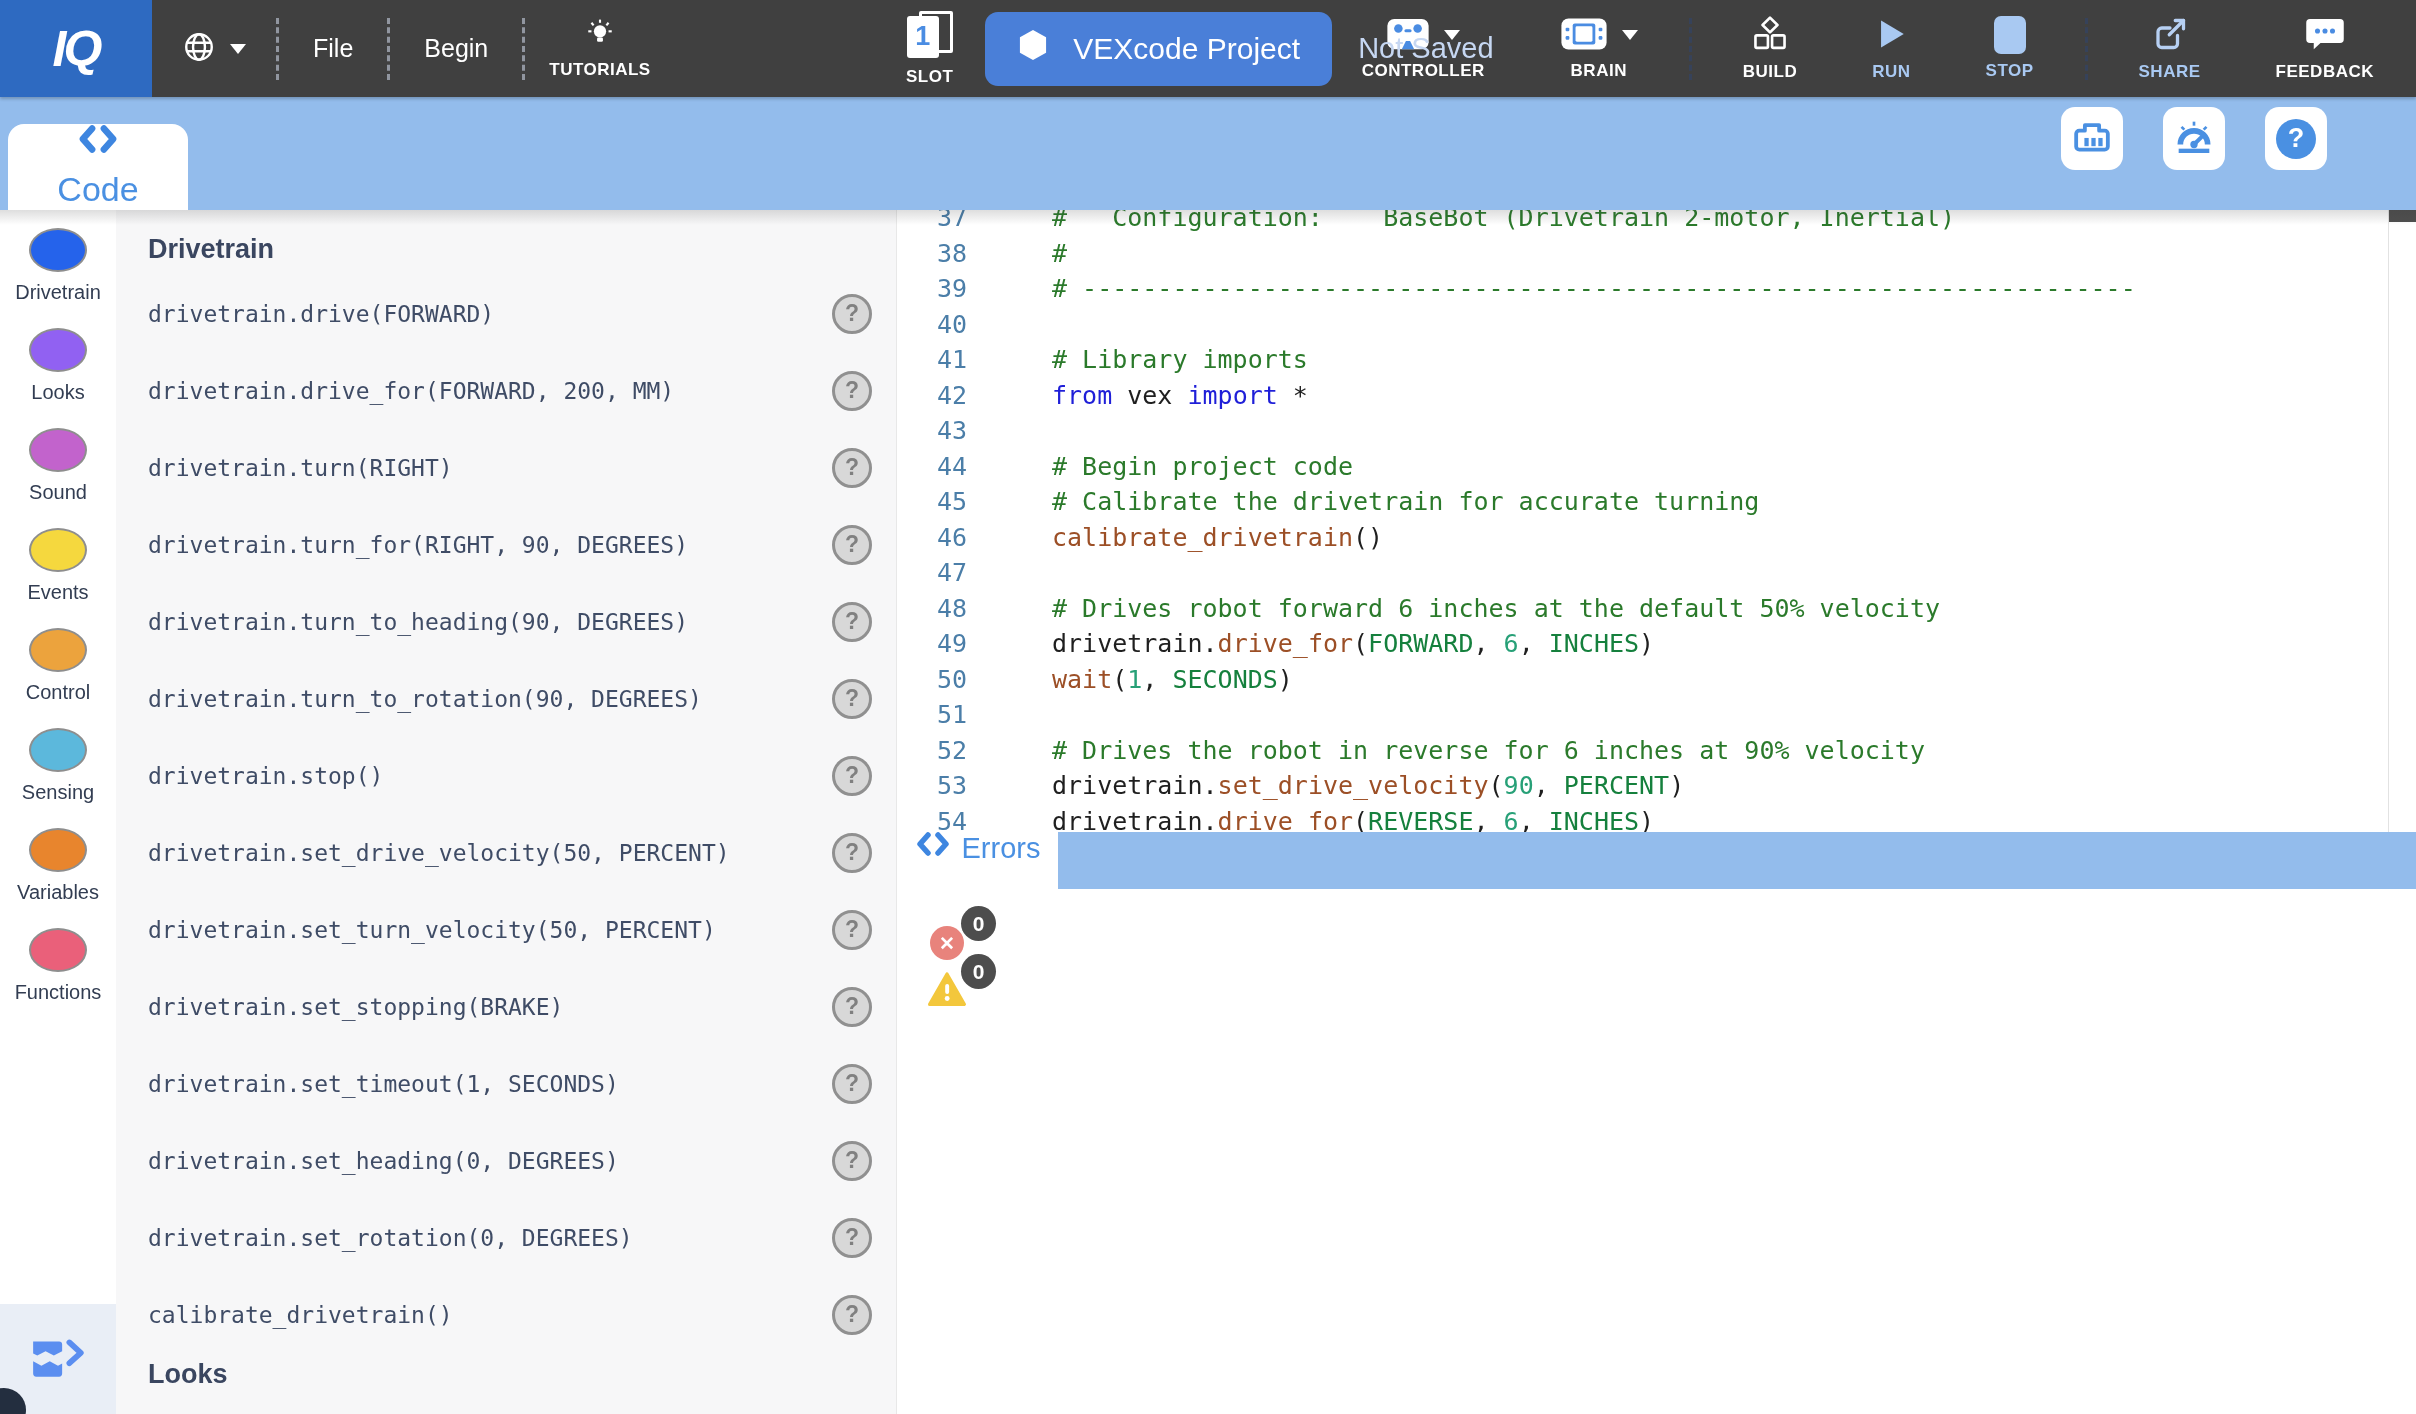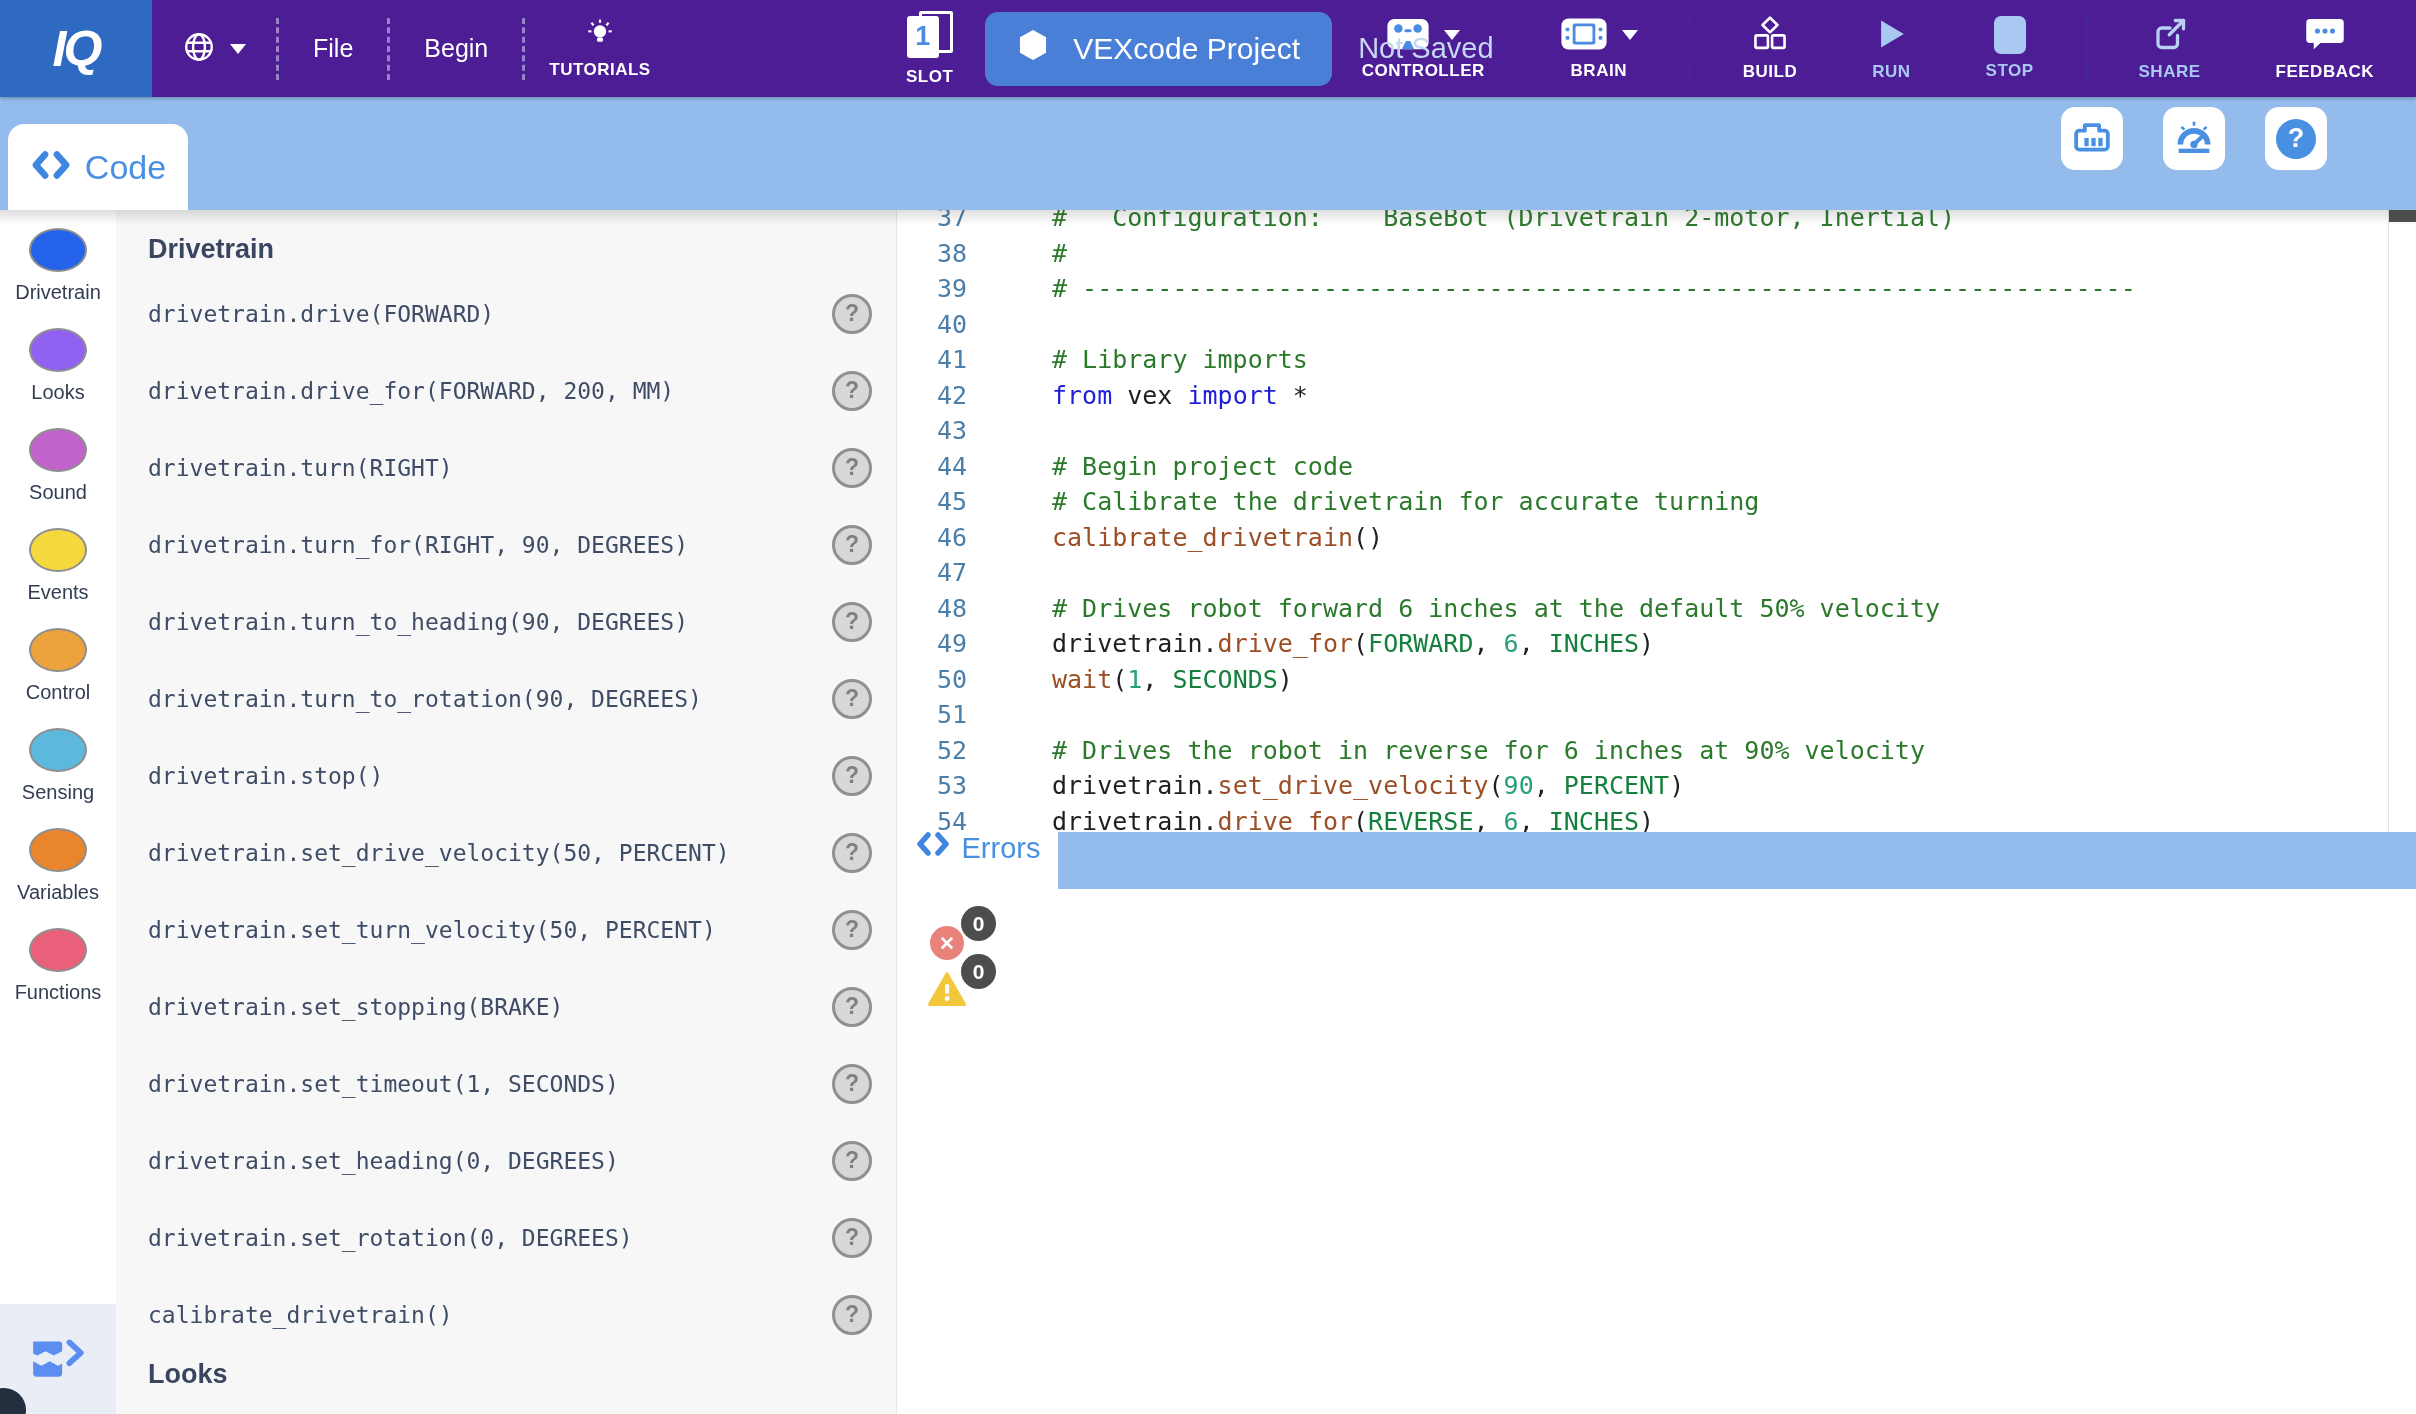--- a/index.html
+++ b/index.html
@@ -1,20 +1,20 @@
 <!DOCTYPE html>
 <html><head>
 <meta charset="utf-8">
 <style>
   html,body{margin:0;padding:0;background:#fff;}
   .app{position:relative;width:2416px;height:1414px;overflow:hidden;
        font-family:"Liberation Sans",sans-serif;-webkit-font-smoothing:antialiased;}
 
   
-  .toolbar{position:absolute;left:0;top:0;width:2416px;height:97px;background:#4c1d95;
+  .toolbar{position:absolute;left:0;top:0;width:2416px;height:97px;background:#404040;
            display:flex;align-items:stretch;box-shadow:0 2px 3px rgba(0,0,0,.22);z-index:30;}
   .logo{width:152px;background:#2e6ac1;color:#fff;display:flex;align-items:center;justify-content:center;
         font-size:50px;font-weight:bold;font-style:italic;letter-spacing:-3px;}
   .tb-left{display:flex;align-items:stretch;}
   .tb-item{display:flex;align-items:center;padding:0 30px;color:#fff;}
   .tb-menu{background:none;border:none;color:#fff;font-size:25px;font-family:inherit;
            padding:16px 34px;cursor:pointer;}
   .tb-stack{display:flex;flex-direction:column;align-items:center;justify-content:center;gap:7px;
             padding:0 24px;background:none;border:none;color:#fff;font-family:inherit;cursor:pointer;}
   .tb-label{font-size:17px;font-weight:bold;letter-spacing:.5px;color:#fff;white-space:nowrap;}
@@ -35,21 +35,21 @@
   .project-btn{display:flex;align-items:center;gap:24px;background:#4a7fd8;border:none;border-radius:13px;
                height:74px;padding:0 32px;color:#fff;font-size:30px;font-family:inherit;cursor:pointer;}
   .not-saved{color:#c6d7f2;font-size:29px;}
 
   .tb-right{margin-left:auto;display:flex;align-items:center;gap:27px;padding-right:18px;}
   .tb-right .sep{border-left-color:rgba(40,70,130,.4);}
 
   
   .subheader{position:absolute;left:0;top:97px;width:2416px;height:113px;background:#93bcec;z-index:20;}
   .code-tab{position:absolute;left:8px;bottom:0;width:180px;height:86px;background:#fff;
-            border-radius:16px 16px 0 0;display:flex;align-items:center;justify-content:center;gap:13px;cursor:pointer;}
+            border-radius:16px 16px 0 0;display:flex;align-items:center;justify-content:center;gap:13px;cursor:pointer;flex-direction:column;}
   .code-tab .tab-text{color:#4a90e2;font-size:34px;}
   .sub-actions{position:absolute;right:89px;top:10px;display:flex;gap:40px;}
   .sub-btn{width:62px;height:63px;background:#fff;border:none;border-radius:14px;cursor:pointer;
            display:flex;align-items:center;justify-content:center;}
   .help-circle{width:40px;height:40px;border-radius:50%;background:#4a90e2;color:#fff;
                display:flex;align-items:center;justify-content:center;font-size:27px;font-weight:bold;}
 
   .top-shadow{position:absolute;left:0;top:210px;width:2416px;height:15px;z-index:15;pointer-events:none;
               background:linear-gradient(rgba(50,50,50,.16),rgba(50,50,50,0));}
 

